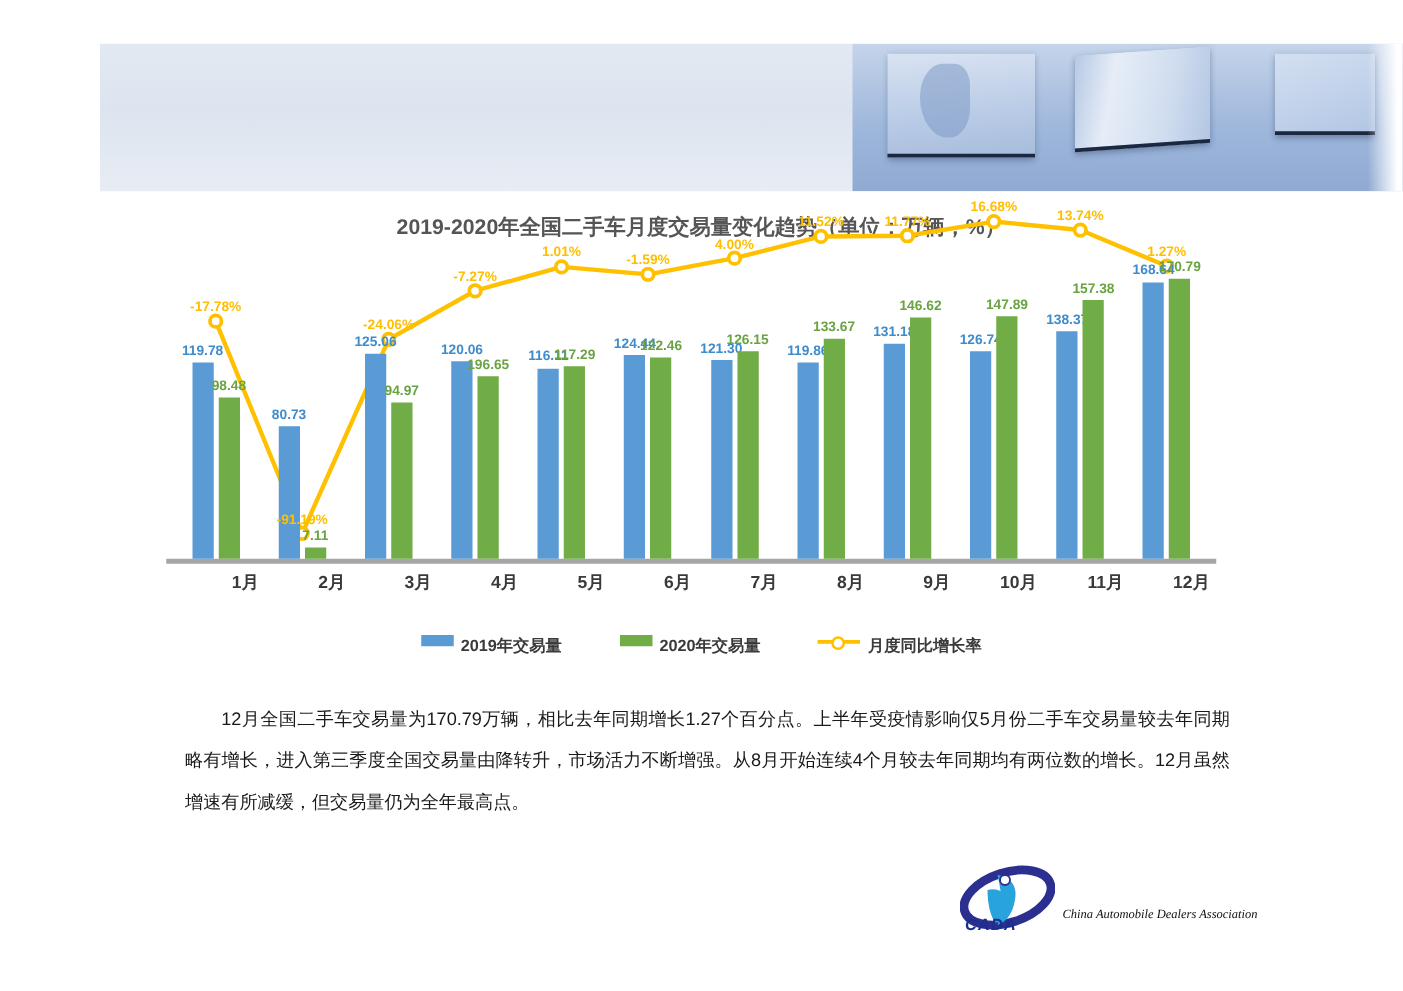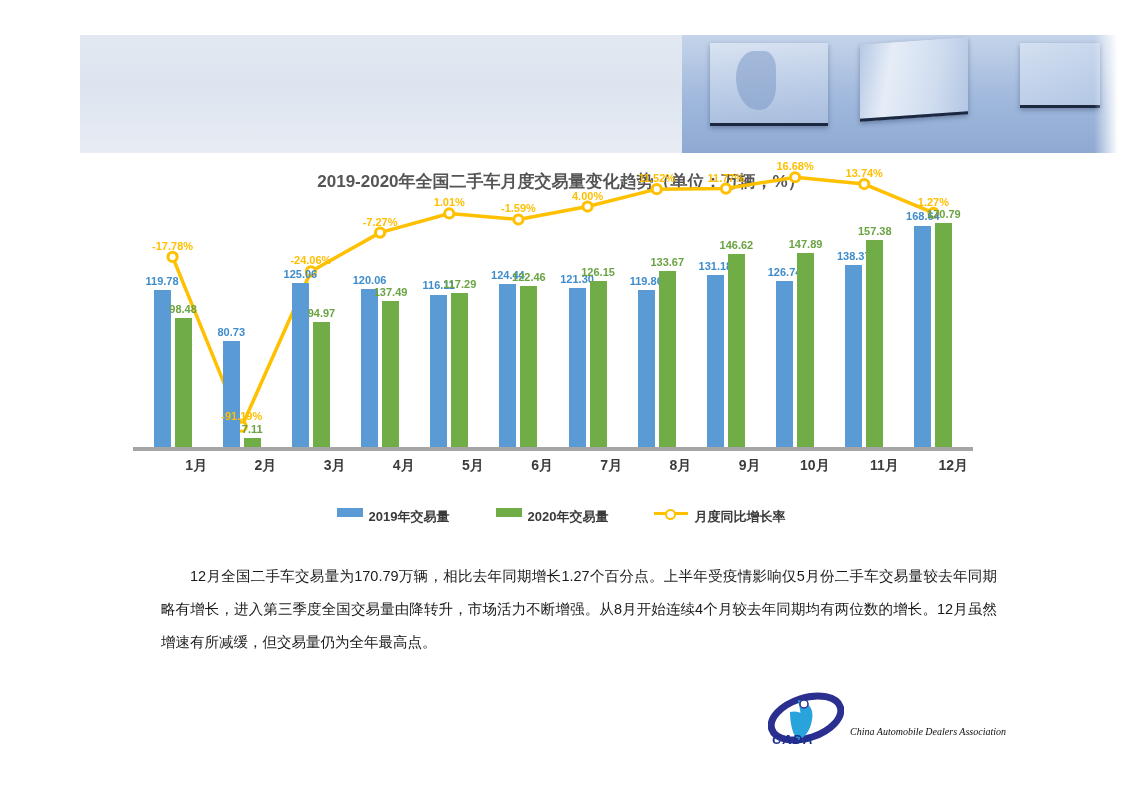--- a/index.html
+++ b/index.html
@@ -205,21 +205,20 @@
   #body-text {
     position: absolute;
     left: 148px;
     top: 560px;
     width: 836px;
     font-size: 14.5px;
     line-height: 33px;
     color: #1a1a1a;
     text-indent: 2em;
     text-align: justify;
-    margin-left: 13px;
   }
 
   
   #footer-logo {
     position: absolute;
     left: 768px;
     top: 688px;
     width: 275px;
     height: 66px;
   }
@@ -304,21 +303,21 @@
       <div class="x-tick" style="left: 69.1667px; width: 69.1667px;">2月</div>
       <div class="bar s2019" style="left: 153.917px; width: 17px; height: 164.268px;"></div>
       <div class="bar-label s2019" style="left: 142.417px; width: 40px; top: 63.732px;">125.06</div>
       <div class="bar s2020" style="left: 174.917px; width: 17px; height: 124.744px;"></div>
       <div class="bar-label s2020" style="left: 163.417px; width: 40px; top: 103.256px;">94.97</div>
       <div class="pct-label" style="left: 142.917px; width: 60px; top: 50.4267px;">-24.06%</div>
       <div class="x-tick" style="left: 138.333px; width: 69.1667px;">3月</div>
       <div class="bar s2019" style="left: 223.083px; width: 17px; height: 157.7px;"></div>
       <div class="bar-label s2019" style="left: 211.583px; width: 40px; top: 70.2996px;">120.06</div>
       <div class="bar s2020" style="left: 244.083px; width: 17px; height: 146.247px;"></div>
-      <div class="bar-label s2020" style="left: 232.583px; width: 40px; top: 81.7534px;">137.49</div>
+      <div class="bar-label s2020" style="left: 232.583px; width: 40px; top: 81.7534px;">196.65</div>
       <div class="pct-label" style="left: 212.083px; width: 60px; top: 11.6082px;">-7.27%</div>
       <div class="x-tick" style="left: 207.5px; width: 69.1667px;">4月</div>
       <div class="bar s2019" style="left: 292.25px; width: 17px; height: 152.512px;"></div>
       <div class="bar-label s2019" style="left: 280.75px; width: 40px; top: 75.4879px;">116.11</div>
       <div class="bar s2020" style="left: 313.25px; width: 17px; height: 154.062px;"></div>
       <div class="bar-label s2020" style="left: 301.75px; width: 40px; top: 73.938px;">117.29</div>
       <div class="pct-label" style="left: 281.25px; width: 60px; top: -7.53512px;">1.01%</div>
       <div class="x-tick" style="left: 276.667px; width: 69.1667px;">5月</div>
       <div class="bar s2019" style="left: 361.417px; width: 17px; height: 163.454px;"></div>
       <div class="bar-label s2019" style="left: 349.917px; width: 40px; top: 64.5464px;">124.44</div>

